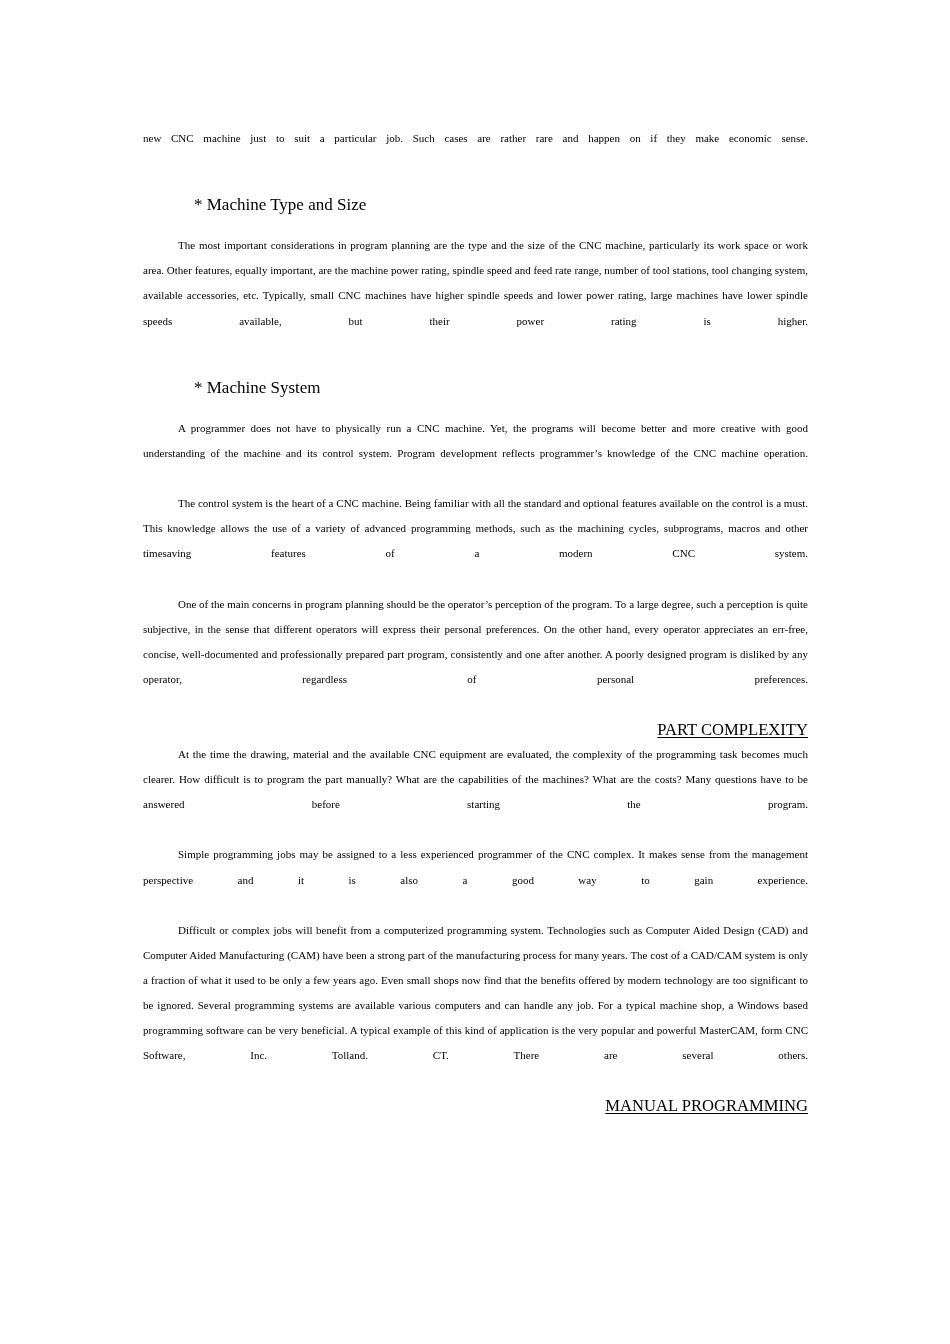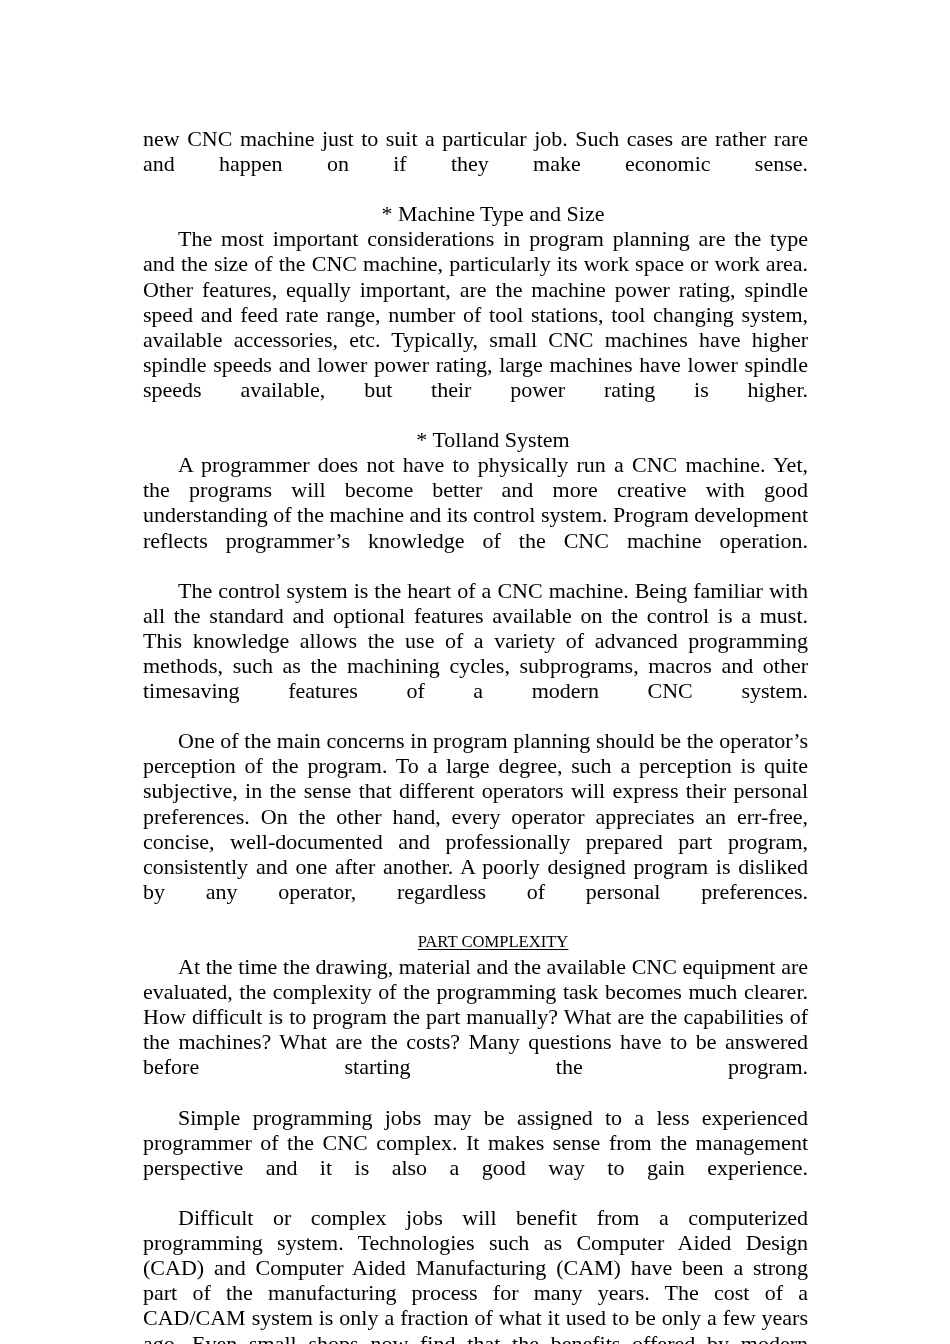--- a/index.html
+++ b/index.html
@@ -25,70 +25,70 @@
     position: absolute;
     left: 143px;
     top: 126px;
     width: 665px;
   }
   p.para {
     margin: 0;
     padding: 0;
     text-align: justify;
     text-justify: inter-word;
-    font-size: 22px;
+    font-size: 11px;
     line-height: 25.1px;
     text-indent: 35px;
     -webkit-hyphens: none;
     hyphens: none;
     word-spacing: 0px;
   }
   p.para.no-indent {
     text-indent: 0;
   }
   p.heading-line {
     margin: 0;
     padding: 0;
-    text-align: center;
+    text-align: right;
     font-size: 16.6px;
     line-height: 25.1px;
     text-indent: 35px;
   }
   p.heading-line .hd {
     text-decoration: underline;
     text-underline-offset: 2px;
   }
   
   p.para::after {
     content: "";
     display: inline-block;
     width: 100%;
   }
   p.nojust {
-    margin: 0;
+    margin: 16px;
     padding: 0;
-    text-align: center;
-    font-size: 22px;
+    text-align: left;
+    font-size: 17px;
     line-height: 25.1px;
     text-indent: 35px;
   }
 </style>
 </head>
 <body>
 
 <div class="page">
   <div class="text-column">
 
     <p class="para no-indent">new CNC machine just to suit a particular job. Such cases are rather rare and happen on if they make economic sense.</p>
 
     <p class="nojust">* Machine Type and Size</p>
 
     <p class="para">The most important considerations in program planning are the type and the size of the CNC machine, particularly its work space or work area. Other features, equally important, are the machine power rating, spindle speed and feed rate range, number of tool stations, tool changing system, available accessories, etc. Typically, small CNC machines have higher spindle speeds and lower power rating, large machines have lower spindle speeds available, but their power rating is higher.</p>
 
-    <p class="nojust">* Tolland System</p>
+    <p class="nojust">* Machine System</p>
 
     <p class="para">A programmer does not have to physically run a CNC machine. Yet, the programs will become better and more creative with good understanding of the machine and its control system. Program development reflects programmer’s knowledge of the CNC machine operation.</p>
 
     <p class="para">The control system is the heart of a CNC machine. Being familiar with all the standard and optional features available on the control is a must. This knowledge allows the use of a variety of advanced programming methods, such as the machining cycles, subprograms, macros and other timesaving features of a modern CNC system.</p>
 
     <p class="para">One of the main concerns in program planning should be the operator’s perception of the program. To a large degree, such a perception is quite subjective, in the sense that different operators will express their personal preferences. On the other hand, every operator appreciates an err-free, concise, well-documented and professionally prepared part program, consistently and one after another. A poorly designed program is disliked by any operator, regardless of personal preferences.</p>
 
     <p class="heading-line"><span class="hd">PART COMPLEXITY</span></p>
 
     <p class="para">At the time the drawing, material and the available CNC equipment are evaluated, the complexity of the programming task becomes much clearer. How difficult is to program the part manually? What are the capabilities of the machines? What are the costs? Many questions have to be answered before starting the program.</p>

